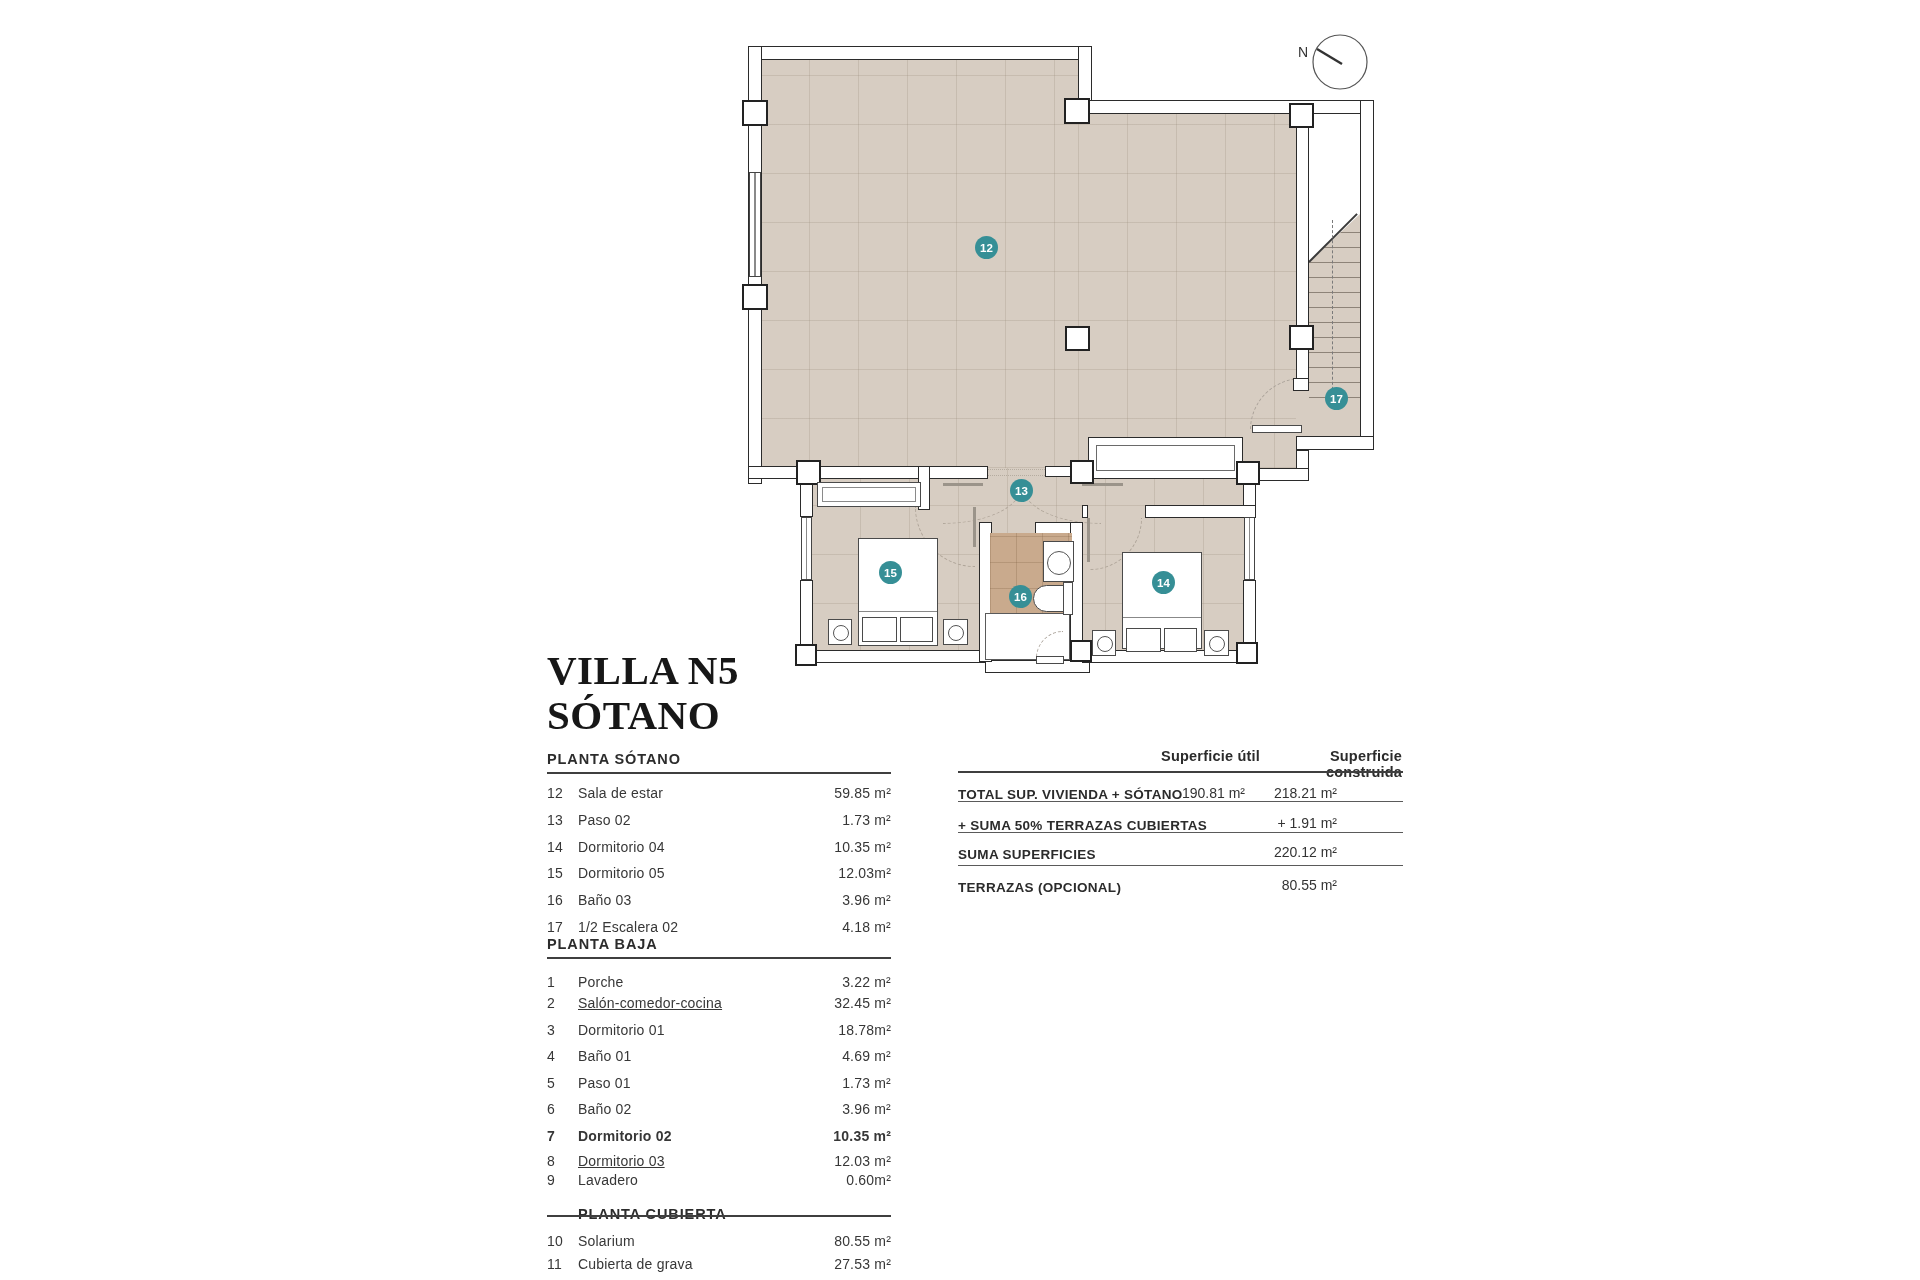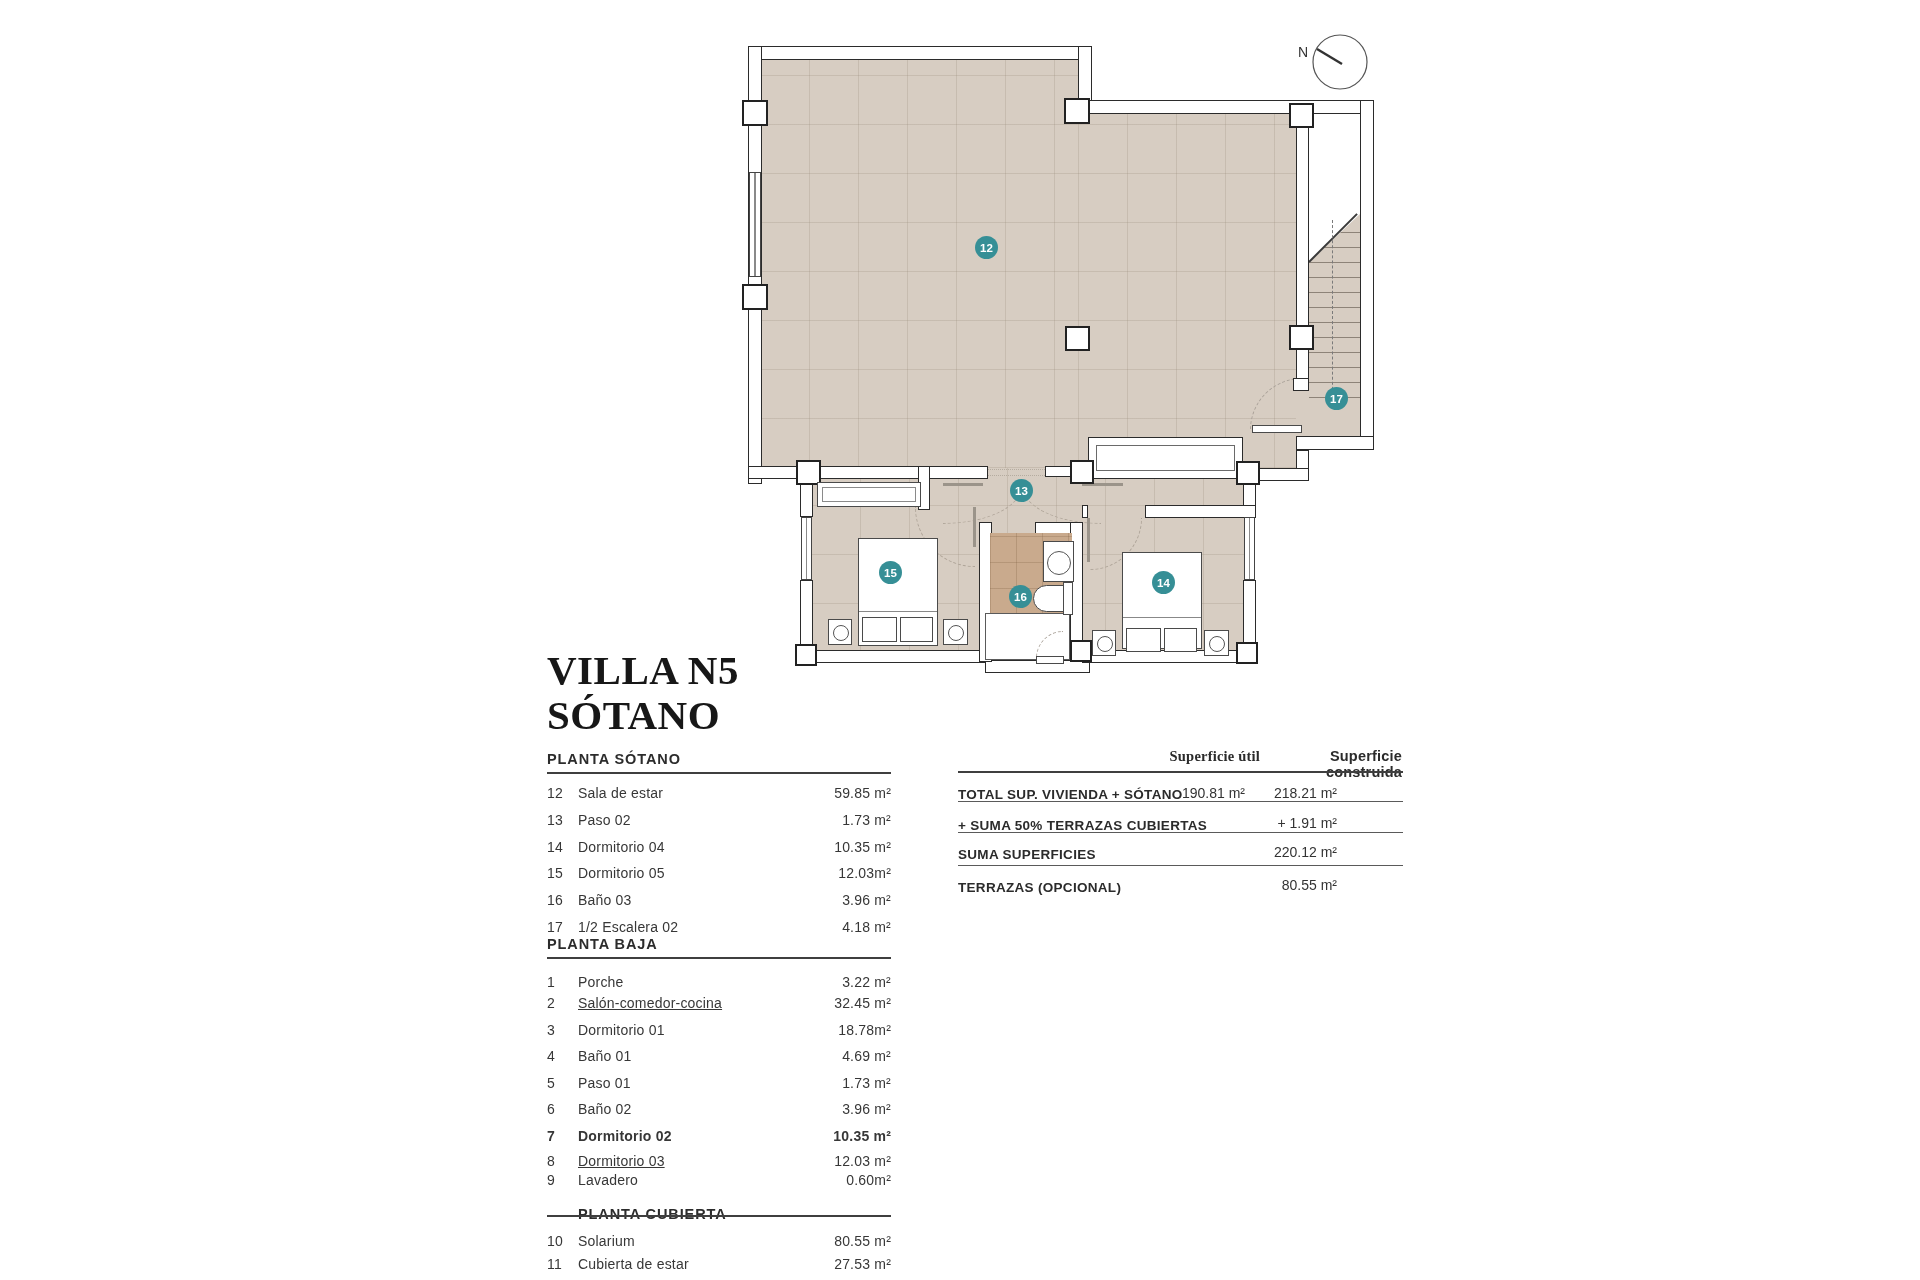--- a/index.html
+++ b/index.html
@@ -220,25 +220,25 @@
   <div class="lrow" style="top:1075px;"><span class="rnum">5</span><span>Paso 01</span><span class="rval">1.73 m²</span></div>
   <div class="lrow" style="top:1101px;"><span class="rnum">6</span><span>Baño 02</span><span class="rval">3.96 m²</span></div>
   <div class="lrow" style="top:1128px;font-weight:bold;"><span class="rnum">7</span><span>Dormitorio 02</span><span class="rval">10.35 m²</span></div>
   <div class="lrow" style="top:1153px;text-decoration:underline;"><span class="rnum">8</span><span>Dormitorio 03</span><span class="rval">12.03 m²</span></div>
   <div class="lrow" style="top:1172px;"><span class="rnum">9</span><span>Lavadero</span><span class="rval">0.60m²</span></div>
 
   <div class="sec-h" style="top:1206px;margin-left:31px;">PLANTA CUBIERTA</div>
   <div class="rule" style="left:547px;top:1215px;width:344px;"></div>
 
   <div class="lrow" style="top:1233px;"><span class="rnum">10</span><span>Solarium</span><span class="rval">80.55 m²</span></div>
-  <div class="lrow" style="top:1256px;"><span class="rnum">11</span><span>Cubierta de estar</span><span class="rval">27.53 m²</span></div>
+  <div class="lrow" style="top:1256px;"><span class="rnum">11</span><span>Cubierta de grava</span><span class="rval">27.53 m²</span></div>
 </div>
 
 <div>
-  <div class="sum-h" style="left:1100px;top:748px;width:160px;font-family:Liberation Serif, serif;">Superficie útil</div>
+  <div class="sum-h" style="left:1100px;top:748px;width:160px;">Superficie útil</div>
   <div class="sum-h" style="left:1262px;top:748px;width:140px;">Superficie construida</div>
   <div class="rule" style="left:958px;top:771px;width:445px;"></div>
 
   <div class="sum-label" style="left:958px;top:787px;">TOTAL SUP. VIVIENDA + SÓTANO</div>
   <div class="sum-val" style="left:1085px;top:785px;width:160px;">190.81 m²</div>
   <div class="sum-val" style="left:1187px;top:785px;width:150px;">218.21 m²</div>
   <div class="rule thin" style="left:958px;top:801px;width:445px;"></div>
 
   <div class="sum-label" style="left:958px;top:818px;">+ SUMA 50% TERRAZAS CUBIERTAS</div>
   <div class="sum-val" style="left:1187px;top:815px;width:150px;">+ 1.91 m²</div>

